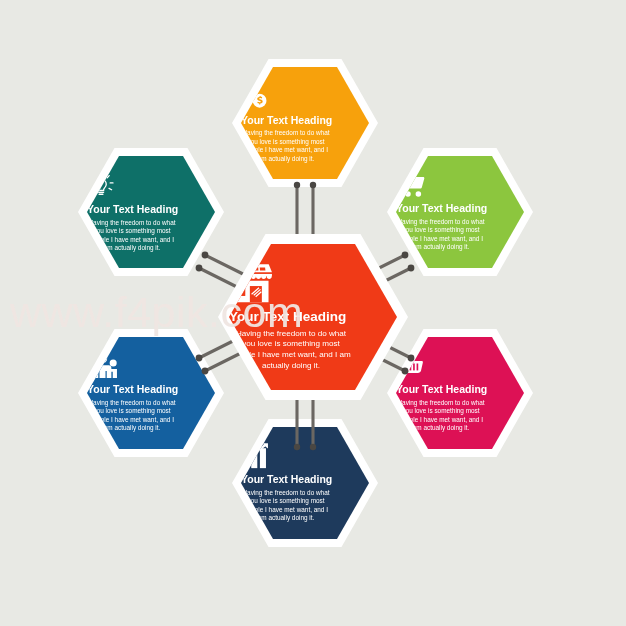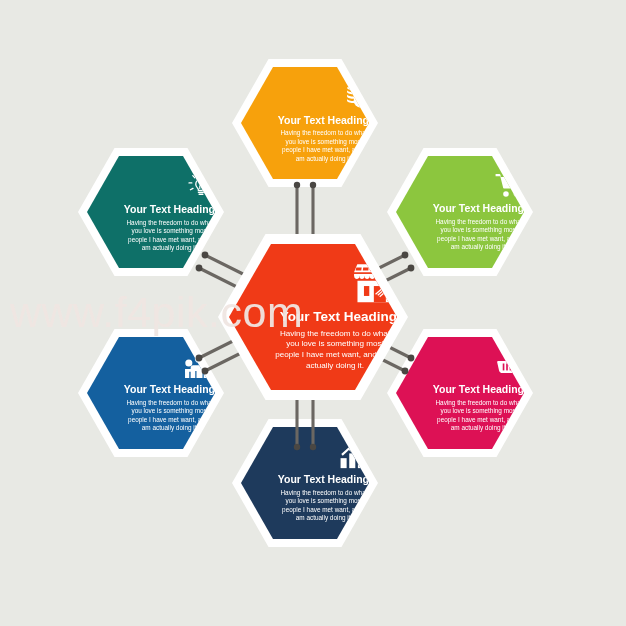--- a/index.html
+++ b/index.html
@@ -48,21 +48,21 @@
     width: 100%;
     height: 100%;
     background: #ffffff;
     clip-path: polygon(25% 0%, 75% 0%, 100% 50%, 75% 100%, 25% 100%, 0% 50%);
   }
   .hex-inner {
     position: absolute;
     clip-path: polygon(25% 0%, 75% 0%, 100% 50%, 75% 100%, 25% 100%, 0% 50%);
     display: flex;
     flex-direction: column;
-    align-items: flex-end;
+    align-items: flex-start;
     justify-content: center;
     box-sizing: border-box;
     color: #ffffff;
     text-align: center;
   }
   .node-icon {
     display: block;
     line-height: 0;
   }
   .node-title {

